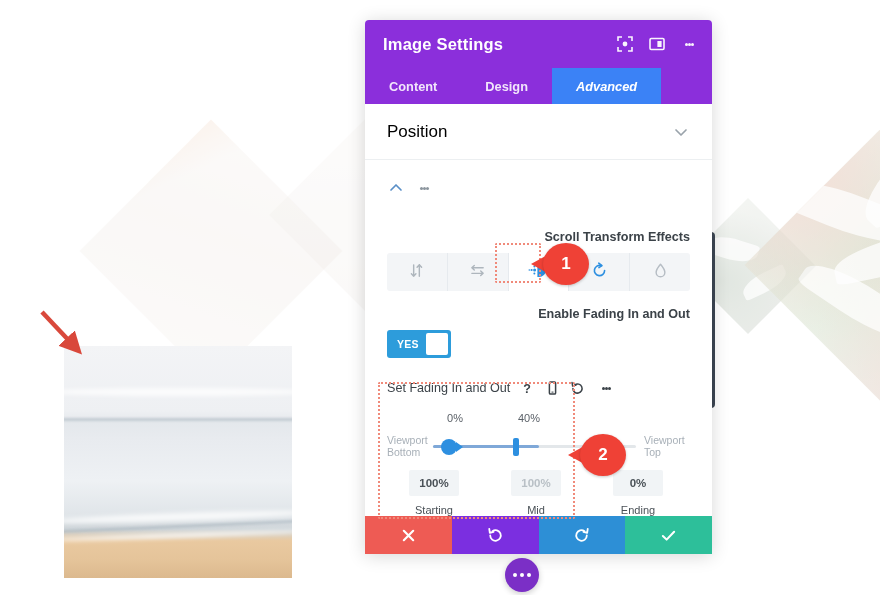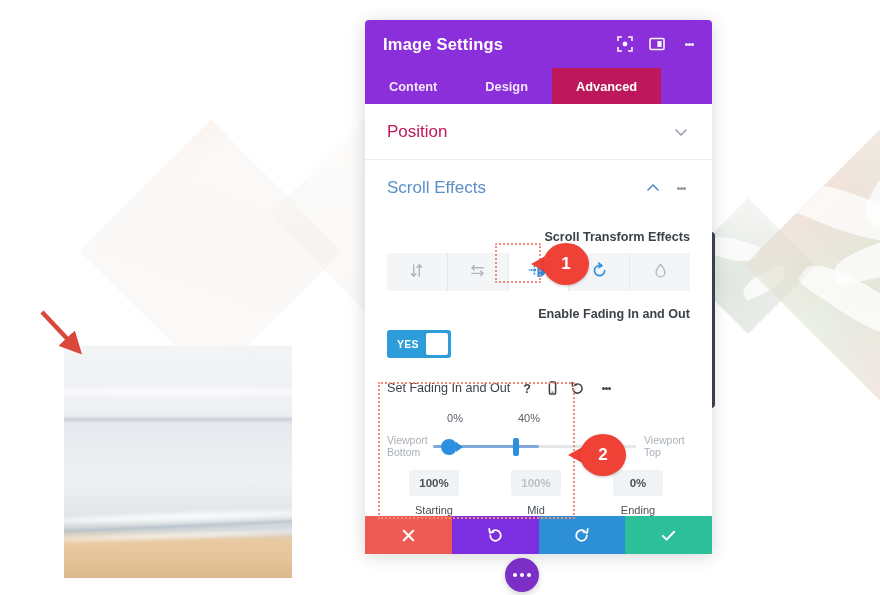--- a/index.html
+++ b/index.html
@@ -114,29 +114,29 @@
 
   .tabs {
     background: #8b2fdb; height: 36px; flex: 0 0 36px;
     display: flex; align-items: stretch;
   }
   .tab {
     flex: 0 0 auto; padding: 0 24px;
     display: flex; align-items: center; justify-content: center;
     color: #f2e6fb; font-size: 12.8px; font-weight: bold; cursor: pointer;
   }
-  .tab.active { background: #be185d; color: #ffffff; }
+  .tab.active { background: #3b82f6; color: #ffffff; font-style: italic; }
 
   .modal-body { flex: 1 1 auto; position: relative; background: #fff; overflow: hidden; }
 
   .section-row {
     height: 56px; display: flex; align-items: center;
     padding: 0 22px; border-bottom: 1px solid #eceff1;
   }
-  .section-row .sec-name { flex: 1 1 auto; font-size: 17px; color: #be185d; }
+  .section-row .sec-name { flex: 1 1 auto; font-size: 17px; color: #000000; }
   .section-row.open .sec-name { color: #5a8fc7; }
   .chev { width: 18px; height: 18px; color: #9aa3ab; display:flex; align-items:center; justify-content:center; cursor:pointer;}
   .dots-v { width: 18px; height: 18px; margin-left: 10px; display:flex; align-items:center; justify-content:center; cursor:pointer; }
   .dots-v i { display:block; width:3px; height:3px; border-radius:50%; background:#8d969e; margin:1.4px 0; }
 
   .panel-content { padding: 14px 22px 0 22px; }
 
   .field-label { font-size: 12.6px; font-weight: bold; color: #3b4248; margin-bottom: 9px; text-align: right; }
 
   .icon-row {
@@ -344,21 +344,20 @@
       <div class="section-row">
         <div class="sec-name">Position</div>
         <div class="chev">
           <svg width="16" height="16" viewBox="0 0 16 16">
               <path d="M3,6 L8,11 L13,6" fill="none" stroke="#9aa3ab" stroke-width="1.7" stroke-linecap="round" stroke-linejoin="round"></path>
             </svg>
         </div>
       </div>
 
       <div class="section-row open" style="border-bottom:none;">
-        <div class="sec-name">Scroll Effects</div>
         <div class="chev">
           <svg width="16" height="16" viewBox="0 0 16 16">
               <path d="M3,10 L8,5 L13,10" fill="none" stroke="#5a8fc7" stroke-width="1.7" stroke-linecap="round" stroke-linejoin="round"></path>
             </svg>
         </div>
         <div class="dots-v">
           <i></i>
             <i></i>
             <i></i>
         </div>

